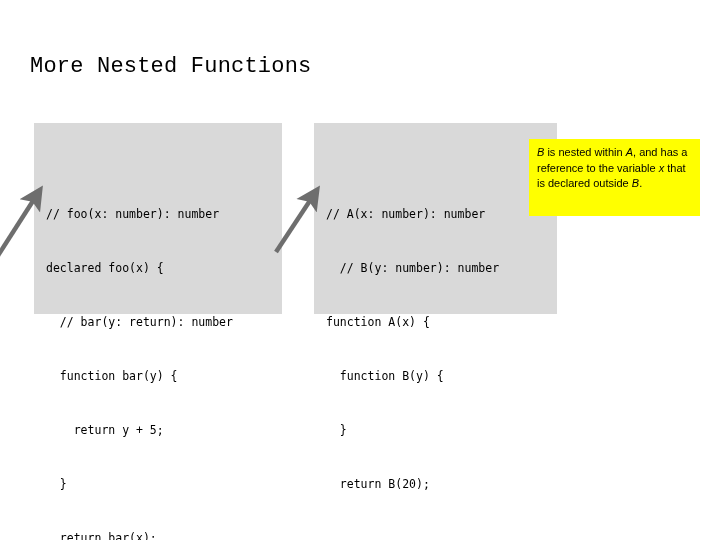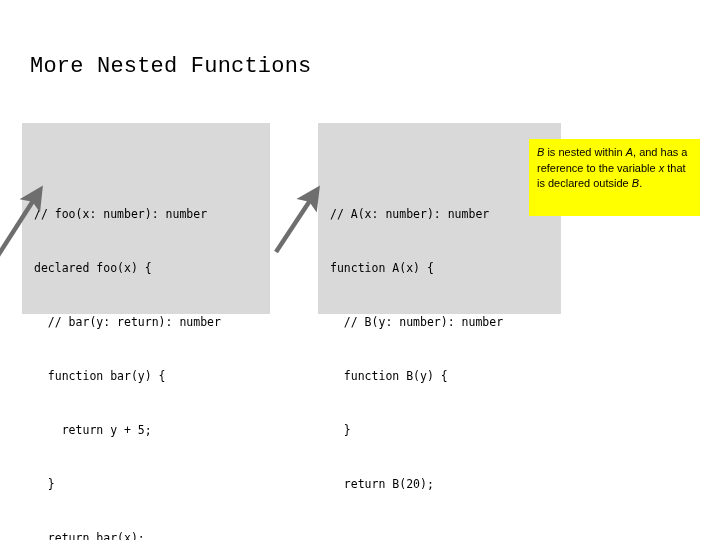--- a/index.html
+++ b/index.html
@@ -37,31 +37,32 @@
   .code-block {
     position: absolute;
     background: #d9d9d9;
     font-family: "DejaVu Sans Mono", monospace;
     font-size: 11.5px;
     line-height: 18px;
     color: #000000;
     white-space: pre;
     box-sizing: border-box;
     padding: 10px 12px 10px 12px;
+    margin-left: 12px;
   }
 
   #code-left {
     left: 22px;
     top: 123px;
     width: 248px;
     height: 191px;
   }
 
   #code-right {
-    left: 318px;
+    left: 302px;
     top: 123px;
     width: 243px;
     height: 191px;
   }
 
   .code-lines {
     display: block;
   }
   .code-line {
     display: block;
@@ -114,22 +115,22 @@
       <span class="code-line">  return bar(x);</span>
       
       
       
     </span>
   </div>
 
   <div class="code-block" id="code-right">
     <span class="code-lines">
       <span class="code-line">// A(x: number): number</span>
+      <span class="code-line">  // B(y: number): number</span>
       <span class="code-line">function A(x) {</span>
-      <span class="code-line">  // B(y: number): number</span>
       <span class="code-line">  function B(y) {</span>
       <span class="code-line">  }</span>
       <span class="code-line">  return B(20);</span>
       
       
       
     </span>
   </div>
 
   <div class="callout" id="callout-note"><i>B</i><span> is nested within </span><i>A</i><span>, and has a reference to the variable </span><i>x</i><span> that is declared outside </span><i>B</i><span>.</span></div>

